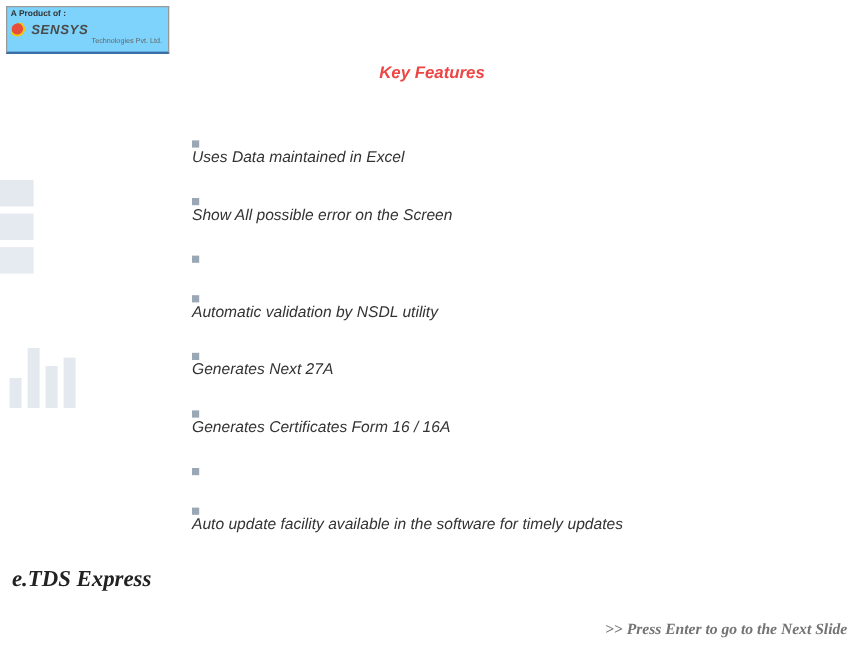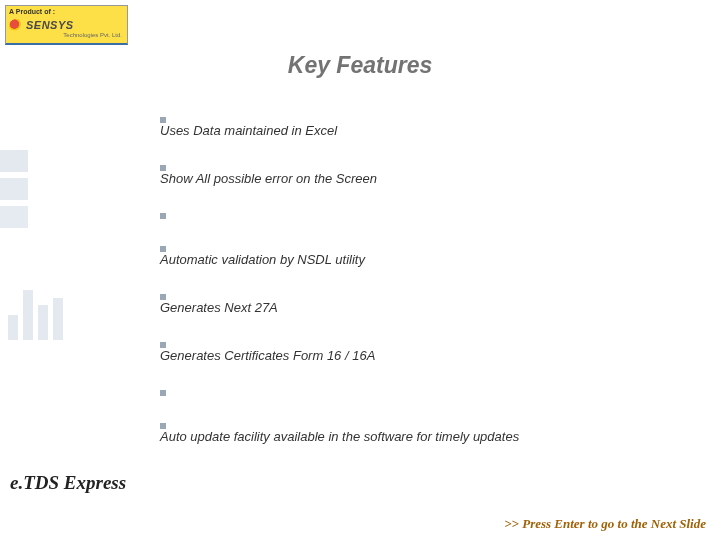--- a/index.html
+++ b/index.html
@@ -10,25 +10,25 @@
     background: #fff;
     color: #333;
     overflow: hidden;
     position: relative;
   }
   
   .product-box {
     position: absolute;
     top: 5px;
     left: 5px;
-    width: 123px;
+    width: 136px;
     height: 40px;
     border: 1px solid #999;
     border-bottom: 2px solid #3b6ea5;
-    background: #fde047;
+    background: #7dd3fc;
     font-size: 7px;
     padding: 2px 3px 15px 3px;
     line-height: 1;
   }
   .product-box .toplabel {
     font-size: 7px;
     color: #333;
     font-weight: bold;
   }
   .product-box .logo-line {
@@ -61,22 +61,22 @@
 
   .title {
     position: absolute;
     top: 52px;
     left: 0;
     width: 100%;
     text-align: center;
     font-family: "Trebuchet MS", Verdana, sans-serif;
     font-style: italic;
     font-weight: bold;
-    color: #737373;
-    font-size: 23px;
+    color: #ef4444;
+    font-size: 14px;
   }
 
   .left-deco {
     position: absolute;
     left: 0;
     top: 150px;
     width: 42px;
   }
   .left-deco .bar {
     height: 22px;
@@ -143,21 +143,21 @@
   }
 
   .footer-hint {
     position: absolute;
     bottom: 8px;
     right: 14px;
     font-family: "Times New Roman", serif;
     font-style: italic;
     font-weight: bold;
     font-size: 13px;
-    color: #a16207;
+    color: #737373;
   }
 </style>
 </head>
 <body>
 
 <div class="product-box">
   <div class="toplabel">A Product of :</div>
   <div class="logo-line">
     <div class="swirl"></div>
     <div class="brand">SENSYS</div>

